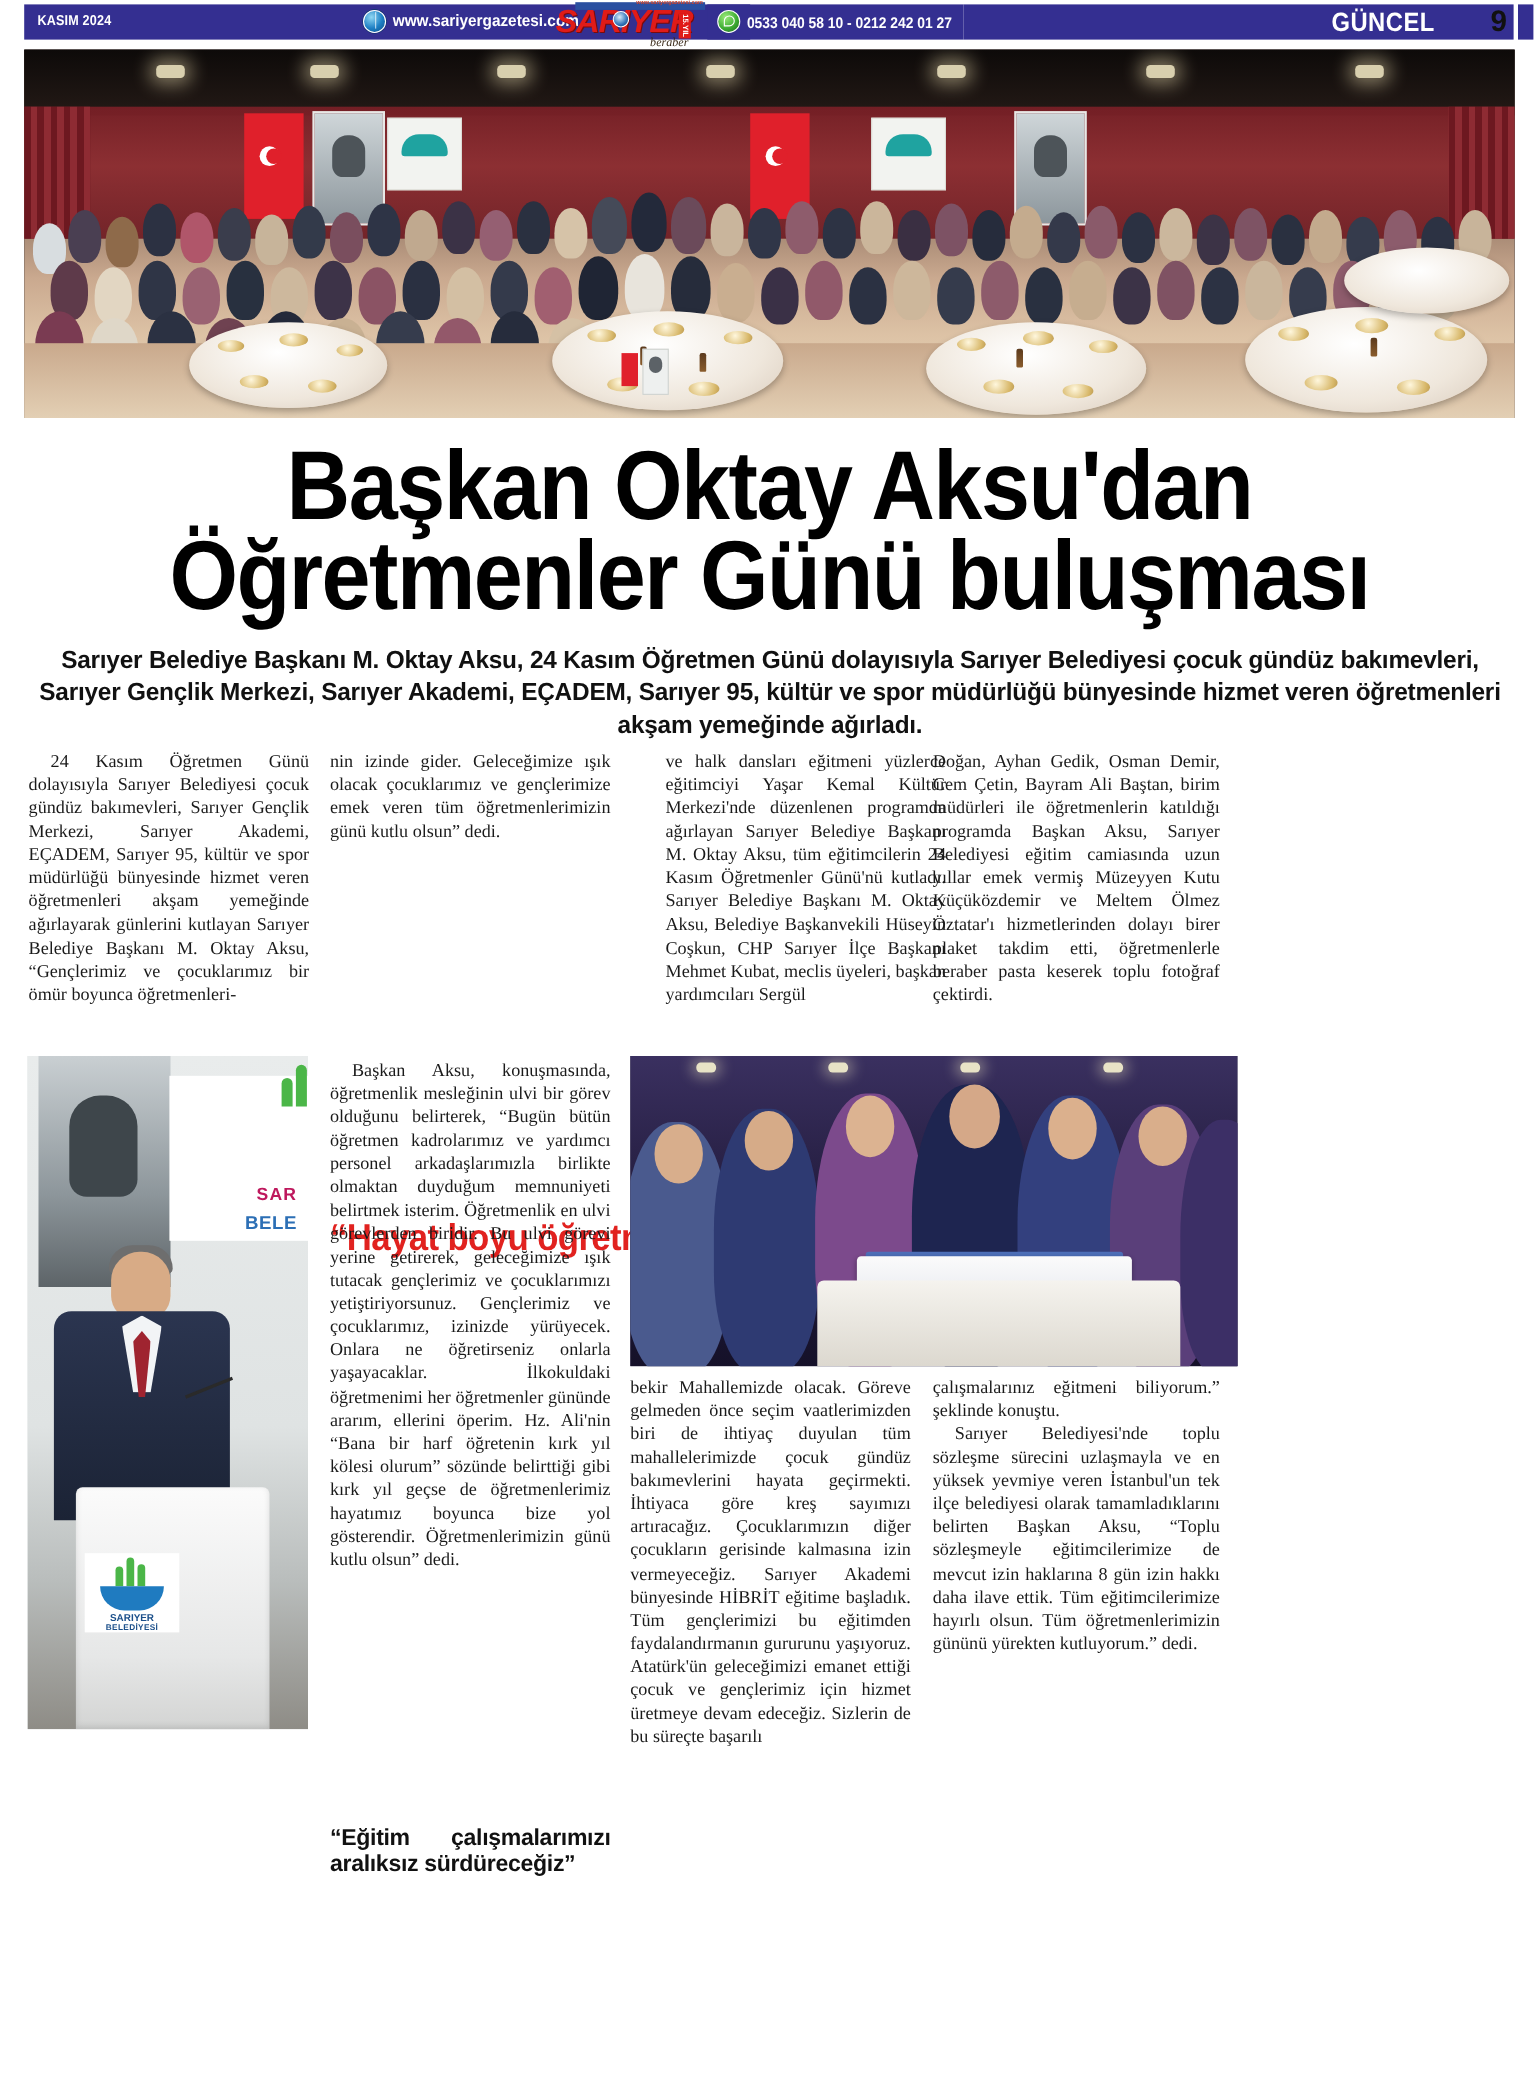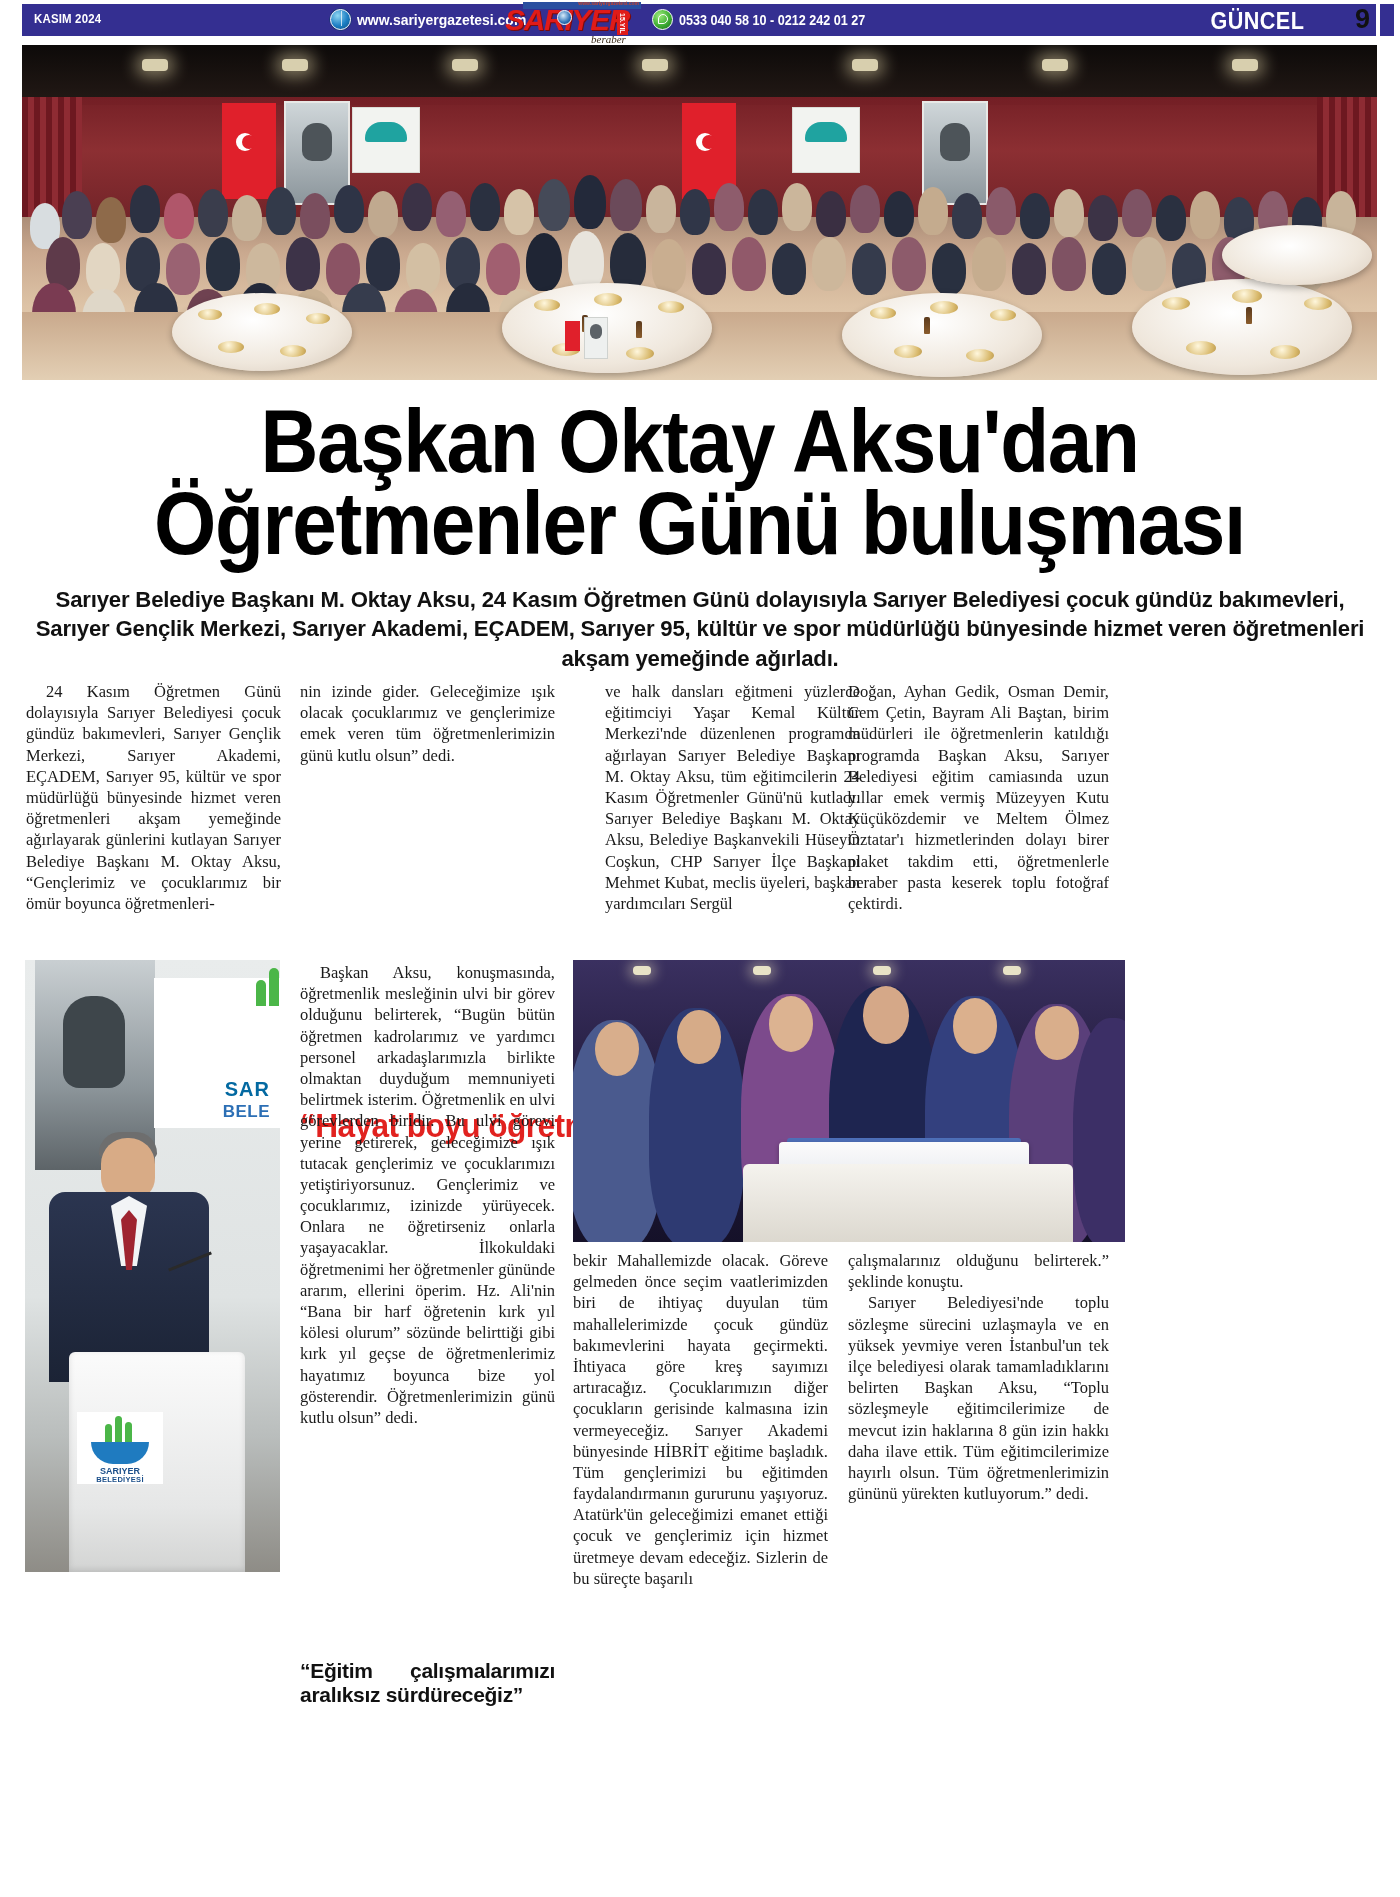--- a/index.html
+++ b/index.html
@@ -296,21 +296,21 @@
   .mp-leaf{
     position:absolute;right:24px;top:28px;width:0;height:0;
   }
   .mp-leaf i{
     position:absolute;display:block;width:10px;border-radius:6px 6px 0 0;
     background:#4bb648;bottom:0;
   }
   .mp-sartext{
     position:absolute;right:10px;top:100px;
     font-family:"Liberation Sans",sans-serif;
-    font-weight:700;font-size:20px;color:#0369a1;letter-spacing:1px;text-align:center;
+    font-weight:700;font-size:16px;color:#be185d;letter-spacing:1px;text-align:center;
   }
   .mp-beltext{
     position:absolute;right:10px;top:124px;
     font-family:"Liberation Sans",sans-serif;
     font-weight:700;font-size:17px;color:#2c6fb5;letter-spacing:.5px;
   }
   .mp-man-head{
     position:absolute;left:76px;top:178px;width:54px;height:62px;border-radius:26px 26px 22px 22px;
     background:#d8ab86;
   }
@@ -680,15 +680,15 @@
 
 <div class="col bot-col bc2">
   <h2 class="subhead">“Eğitim çalışmalarımızı aralıksız sürdüreceğiz”</h2>
 </div>
 
 <div class="col bot-col bc3">
   <p class="noind">bekir Mahallemizde olacak. Göreve gelmeden önce seçim vaatlerimizden biri de ihtiyaç duyulan tüm mahallelerimizde çocuk gündüz bakımevlerini hayata geçirmekti. İhtiyaca göre kreş sayımızı artıracağız. Çocuklarımızın diğer çocukların gerisinde kalmasına izin vermeyeceğiz. Sarıyer Akademi bünyesinde HİBRİT eğitime başladık. Tüm gençlerimizi bu eğitimden faydalandırmanın gururunu yaşıyoruz. Atatürk'ün geleceğimizi emanet ettiği çocuk ve gençlerimiz için hizmet üretmeye devam edeceğiz. Sizlerin de bu süreçte başarılı</p>
 </div>
 
 <div class="col bot-col bc4">
-  <p class="noind">çalışmalarınız olduğunu belirterek.” şeklinde konuştu.</p>
+  <p class="noind">çalışmalarınız eğitmeni biliyorum.” şeklinde konuştu.</p>
   <p>Sarıyer Belediyesi'nde toplu sözleşme sürecini uzlaşmayla ve en yüksek yevmiye veren İstanbul'un tek ilçe belediyesi olarak tamamladıklarını belirten Başkan Aksu, “Toplu sözleşmeyle eğitimcilerimize de mevcut izin haklarına 8 gün izin hakkı daha ilave ettik. Tüm eğitimcilerimize hayırlı olsun. Tüm öğretmenlerimizin gününü yürekten kutluyorum.” dedi.</p>
 </div>
 
 </body></html>

